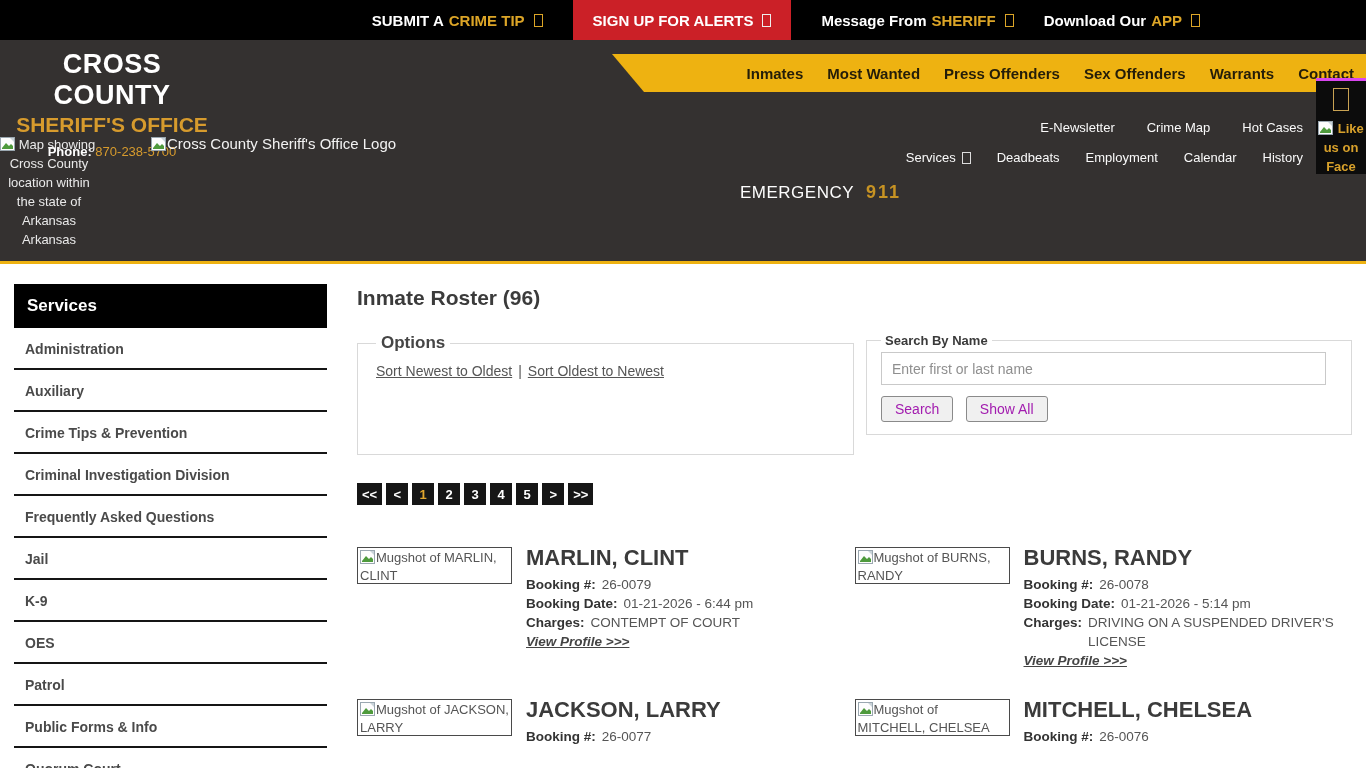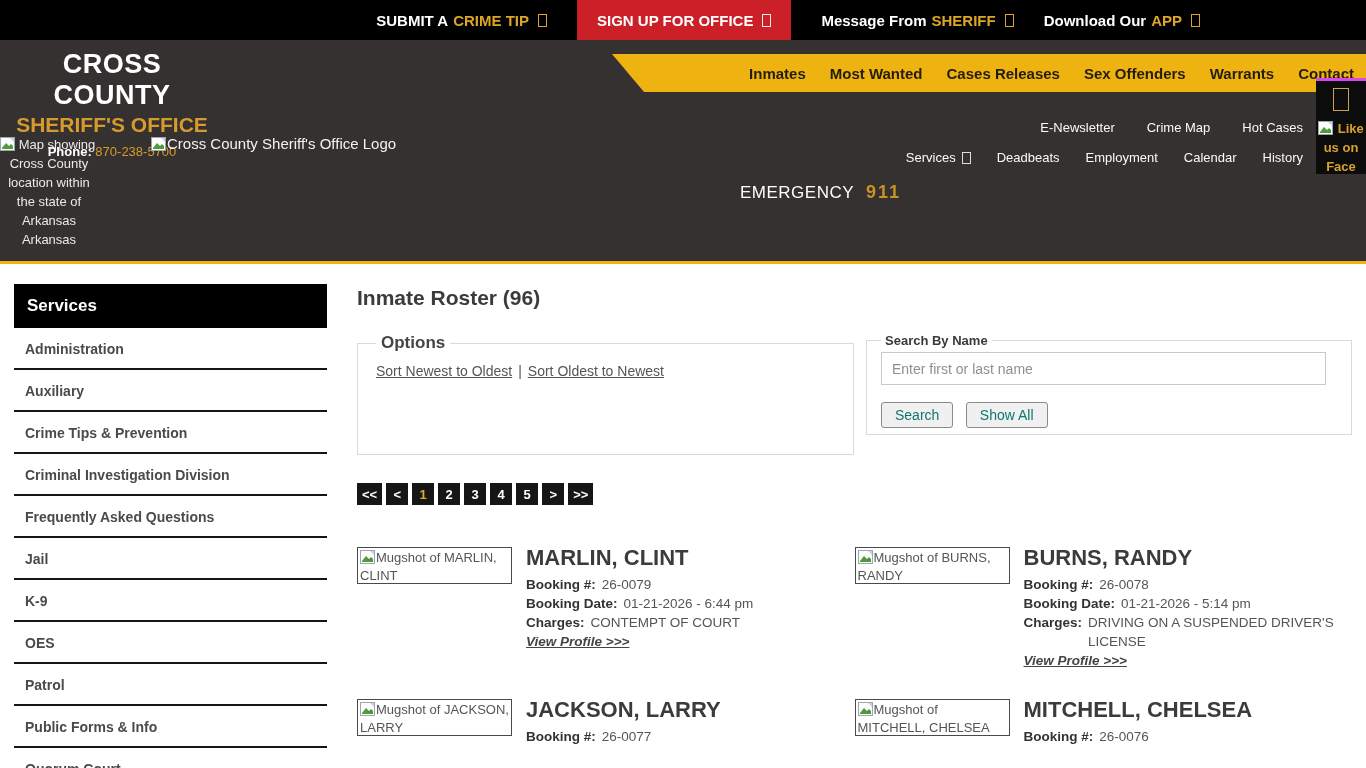--- a/index.html
+++ b/index.html
@@ -87,21 +87,21 @@
   .sep { margin: 0 6px; }
 
   .search-box { width: 486px; height: 102px; margin-left: auto; padding: 2px 14px; }
   .search-box legend { font-size: 13px; font-weight: bold; color: #3a3a3a; padding: 0 4px; }
   .search-input {
     width: 445px; height: 33px; border: 1px solid #c9c9c9; font-size: 14px;
     padding: 0 10px; color: #333; font-family: "Liberation Sans", sans-serif; margin-top: 2px;
   }
   .search-input::placeholder { color: #8f8f8f; }
   .btn {
-    margin-top: 17px; margin-right: 8px; font-size: 14px; color: #0f766e;
+    margin-top: 11px; margin-right: 8px; font-size: 14px; color: #a21caf;
     padding: 4px 13px; background: #f0f0f0; border: 1px solid #8a8a8a;
     border-radius: 3px; font-family: "Liberation Sans", sans-serif; cursor: pointer;
   }
 
   .pagination { margin: 28px 0 0; display: flex; gap: 4px; }
   .page-btn {
     min-width: 22px; height: 22px; padding: 0 5px; background: #161616; color: #fff;
     font-size: 13px; font-weight: bold; display: flex; align-items: center; justify-content: center;
     cursor: pointer;
   }
@@ -125,41 +125,41 @@
 </head>
 <body>
 
 <div class="top-bar">
   <a class="top-link">
     <span>SUBMIT A</span>
     <span class="gold">CRIME TIP</span>
     <span class="glyph-box"></span>
   </a>
   <a class="alert-btn">
-    <span>SIGN UP FOR OFFICE</span>
+    <span>SIGN UP FOR ALERTS</span>
     <span class="glyph-box white"></span>
   </a>
   <a class="top-link">
     <span>Message From</span>
     <span class="gold">SHERIFF</span>
     <span class="glyph-box"></span>
   </a>
   <a class="top-link">
     <span>Download Our</span>
     <span class="gold">APP</span>
     <span class="glyph-box"></span>
   </a>
 </div>
 
 <div class="header">
 
   <div class="ribbon">
     <a>Inmates</a>
     <a>Most Wanted</a>
-    <a>Cases Releases</a>
+    <a>Press Offenders</a>
     <a>Sex Offenders</a>
     <a>Warrants</a>
     <a>Contact</a>
   </div>
 
   <div class="brand">
     <div class="brand-county">CROSS COUNTY</div>
     <div class="brand-office">SHERIFF'S OFFICE</div>
     <div class="brand-phone">
       <span>Phone:</span>

